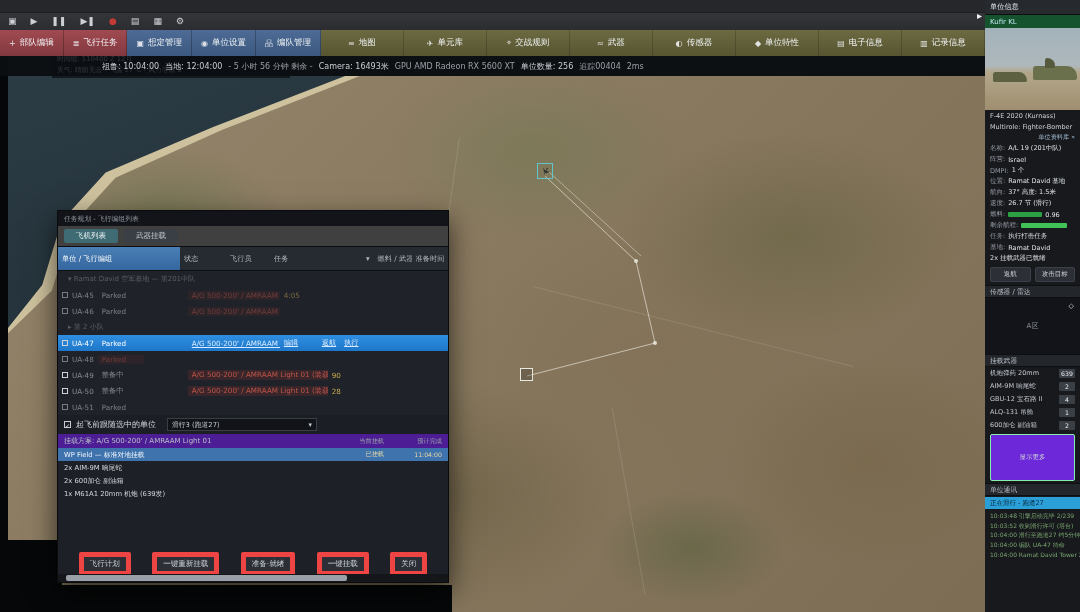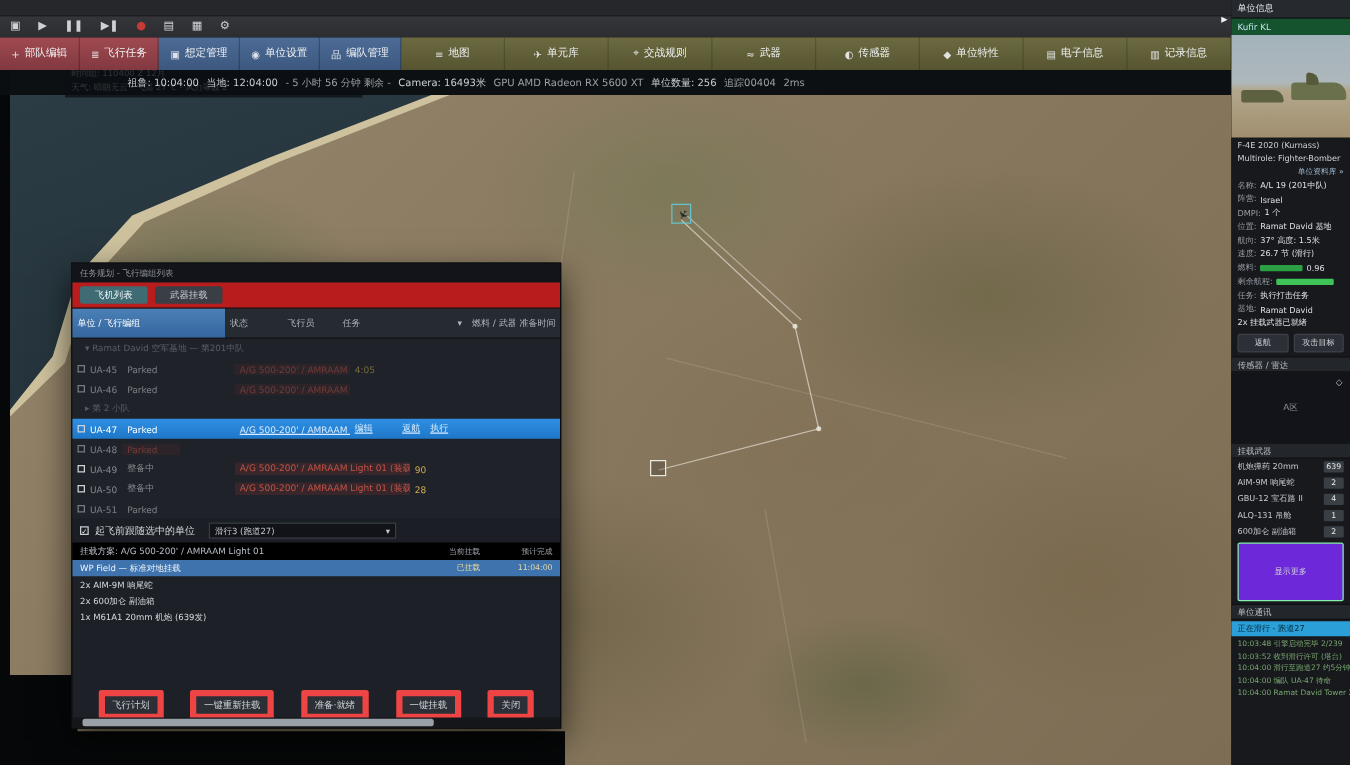--- a/index.html
+++ b/index.html
@@ -59,21 +59,21 @@
   .infobox{position:absolute;left:52px;top:30px;width:238px;padding:3px 5px;
     background:rgba(5,7,9,.62);font-size:6.8px;line-height:1.55;color:#ccd1d6;white-space:nowrap;overflow:hidden;}
   
   .blk{position:absolute;background:#060708;z-index:5;}
   
   .dlg{position:absolute;left:57px;top:210px;width:392px;height:373px;z-index:40;
     background:#1d2026;border:1px solid #0a0b0d;box-shadow:0 10px 26px rgba(0,0,0,.65);
     display:flex;flex-direction:column;font-size:8px;}
   .dlg-title{height:15px;background:#121419;color:#8d939b;font-size:6.8px;
     display:flex;align-items:center;padding:0 6px;}
-  .dlg-tabs{height:21px;background:#b91c1c;display:flex;align-items:center;gap:6px;padding:0 6px;
+  .dlg-tabs{height:21px;background:#404040;display:flex;align-items:center;gap:6px;padding:0 6px;
     border-bottom:1px solid #0c0d10;}
   .tab{padding:2px 12px;background:#3a3f46;border-radius:2px;color:#c3c8ce;font-size:7.5px;}
   .tab.active{background:#3f6c74;color:#eef6f7;}
   .tbl-head{display:flex;align-items:center;height:24px;background:#262a31;
     border-bottom:1px solid #0d0e11;font-size:7.2px;color:#aeb4bc;}
   .th{padding:0 4px;white-space:nowrap;overflow:hidden;}
   .th.c1{width:122px;height:100%;display:flex;align-items:center;color:#fff;
     background:linear-gradient(#4a80b6,#35669f);}
   .c2{width:46px;}.c3{width:44px;}.c4{width:92px;}.c5{width:38px;}.c6{flex:1;}
   .rows{background:#1f2229;}
@@ -83,21 +83,21 @@
   .tr.sel{background:linear-gradient(#2f8fe2,#1e77c9);color:#fff;}
   .tr.sel .link{color:#d9ecff;text-decoration:underline;}
   .m-red{color:#c05448;background:rgba(150,55,45,.22);border-radius:1px;}
   .f-yel{color:#cbab4f;}
   .grp{color:#8f959d;font-size:7px;padding-left:10px;}
   .cbx{width:6px;height:6px;border:1px solid #cfd3d8;margin-left:4px;flex:none;}
   .follow{display:flex;align-items:center;height:19px;gap:5px;padding:0 6px;background:#1b1e24;}
   .follow .box{width:7px;height:7px;border:1px solid #c8ccd1;font-size:6px;line-height:7px;text-align:center;color:#e8ebee;}
   .follow .dd{margin-left:6px;width:150px;height:13px;background:#111318;border:1px solid #3a3f46;
     display:flex;align-items:center;justify-content:space-between;padding:0 4px;font-size:6.8px;color:#c3c8ce;}
-  .load-head{display:flex;align-items:center;height:14px;background:#000000;color:#b9bfc7;
+  .load-head{display:flex;align-items:center;height:14px;background:#4c1d95;color:#b9bfc7;
     font-size:7px;padding:0 6px;white-space:nowrap;}
   .load-head .collab{width:58px;text-align:right;color:#9aa0a8;font-size:6.2px;flex:none;}
   .lrow{display:flex;align-items:center;height:13px;font-size:6.8px;padding:0 6px;white-space:nowrap;}
   .lrow .nm{flex:1;overflow:hidden;}
   .lrow .val{width:58px;text-align:right;color:#e6d9a6;font-size:6.2px;flex:none;}
   .lrow.blue1{background:#3f73ad;color:#eef4fa;}
   .lrow.blue2{background:#35598c;color:#dde7f2;}
   .spacer{flex:1;}
   .dlg-btns{height:21px;display:flex;align-items:center;justify-content:space-around;padding:0 10px;}
   .dbtn{background:#2c3036;border:5px solid #ef4444;border-radius:2px;padding:2px 6px;

